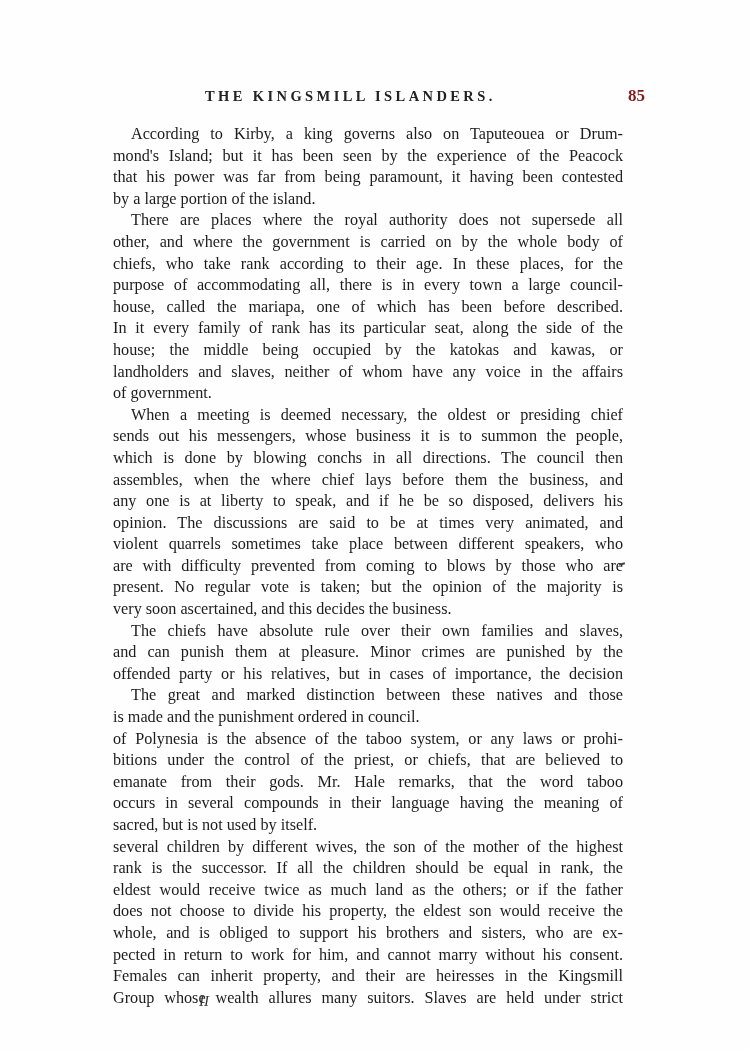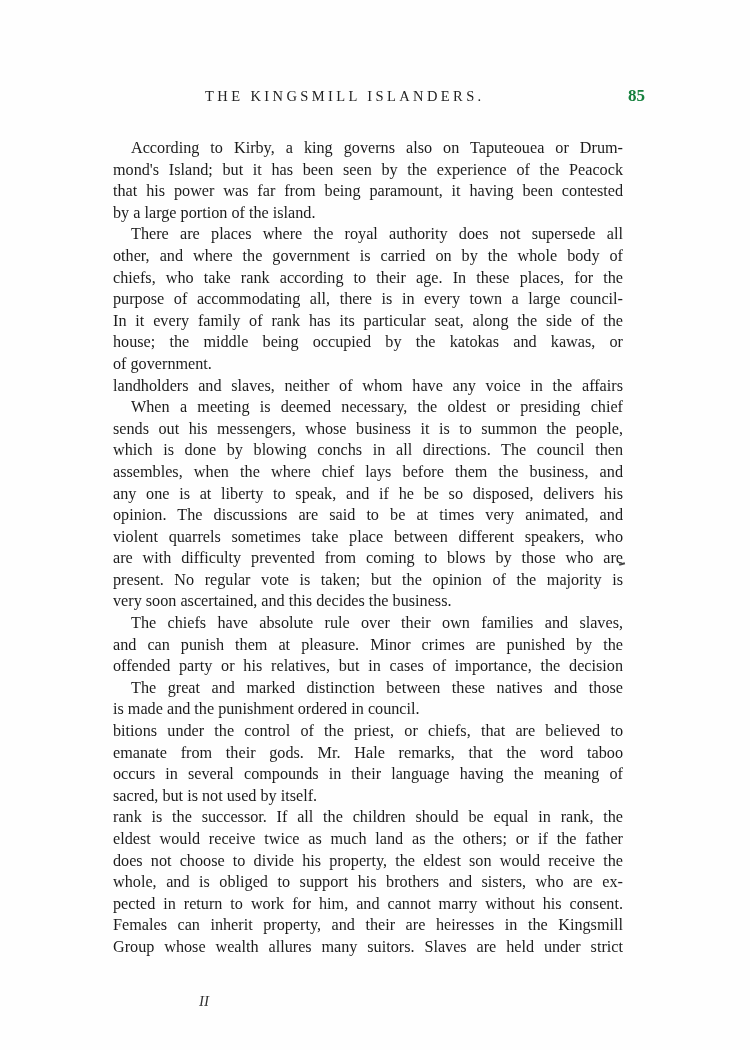--- a/index.html
+++ b/index.html
@@ -26,41 +26,40 @@
       top: 86px;
       left: 205px;
       width: 440px;
       height: 24px;
     }
     .running-title {
       position: absolute;
       left: 0;
       top: 2px;
       font-size: 14.5px;
-      font-weight: normal;
+      font-weight: bold;
       letter-spacing: 3.4px;
       color: #222;
     }
     .page-number {
       position: absolute;
       right: 0;
       top: 0;
       font-size: 17px;
       font-weight: bold;
-      color: #15803d;
+      color: #7f1d1d;
     }
     .body-text {
       position: absolute;
       top: 124px;
       left: 113px;
       width: 510px;
       font-size: 16.2px;
       line-height: 21.6px;
       text-align: justify;
-      margin-top: 14px;
     }
     .line {
       display: block;
       text-align: justify;
       text-align-last: justify;
       white-space: nowrap;
       height: 21.6px;
     }
     .line.last {
       text-align-last: left;
@@ -100,47 +99,50 @@
 
     <span class="line indent">According to Kirby, a king governs also on Taputeouea or Drum-</span>
     <span class="line">mond's Island; but it has been seen by the experience of the Peacock</span>
     <span class="line">that his power was far from being paramount, it having been contested</span>
     <span class="line last">by a large portion of the island.</span>
 
     <span class="line indent">There are places where the royal authority does not supersede all</span>
     <span class="line">other, and where the government is carried on by the whole body of</span>
     <span class="line">chiefs, who take rank according to their age.  In these places, for the</span>
     <span class="line">purpose of accommodating all, there is in every town a large council-</span>
+    <span class="line">house, called the mariapa, one of which has been before described.</span>
     <span class="line">In it every family of rank has its particular seat, along the side of the</span>
     <span class="line">house; the middle being occupied by the katokas and kawas, or</span>
+    <span class="line">landholders and slaves, neither of whom have any voice in the affairs</span>
     <span class="line last">of government.</span>
-    <span class="line">landholders and slaves, neither of whom have any voice in the affairs</span>
 
     <span class="line indent">When a meeting is deemed necessary, the oldest or presiding chief</span>
     <span class="line">sends out his messengers, whose business it is to summon the people,</span>
     <span class="line">which is done by blowing conchs in all directions.  The council then</span>
     <span class="line">assembles, when the where chief lays before them the business, and</span>
     <span class="line">any one is at liberty to speak, and if he be so disposed, delivers his</span>
     <span class="line">opinion.  The discussions are said to be at times very animated, and</span>
     <span class="line">violent quarrels sometimes take place between different speakers, who</span>
     <span class="line">are with difficulty prevented from coming to blows by those who are</span>
     <span class="line">present.  No regular vote is taken; but the opinion of the majority is</span>
     <span class="line last">very soon ascertained, and this decides the business.</span>
 
     <span class="line indent">The chiefs have absolute rule over their own families and slaves,</span>
     <span class="line">and can punish them at pleasure.  Minor crimes are punished by the</span>
     <span class="line">offended party or his relatives, but in cases of importance, the decision</span>
     <span class="line indent">The great and marked distinction between these natives and those</span>
 
     <span class="line last">is made and the punishment ordered in council.</span>
+    <span class="line">of Polynesia is the absence of the taboo system, or any laws or prohi-</span>
     <span class="line">bitions under the control of the priest, or chiefs, that are believed to</span>
     <span class="line">emanate from their gods.  Mr. Hale remarks, that the word taboo</span>
     <span class="line">occurs in several compounds in their language having the meaning of</span>
     <span class="line last">sacred, but is not used by itself.</span>
 
+    <span class="line">several children by different wives, the son of the mother of the highest</span>
     <span class="line">rank is the successor.  If all the children should be equal in rank, the</span>
     <span class="line">eldest would receive twice as much land as the others; or if the father</span>
     <span class="line">does not choose to divide his property, the eldest son would receive the</span>
     <span class="line">whole, and is obliged to support his brothers and sisters, who are ex-</span>
     <span class="line">pected in return to work for him, and cannot marry without his consent.</span>
     <span class="line">Females can inherit property, and their are heiresses in the Kingsmill</span>
     <span class="line">Group whose wealth allures many suitors.  Slaves are held under strict</span>
   </div>
 
   <div class="margin-mark"></div>

